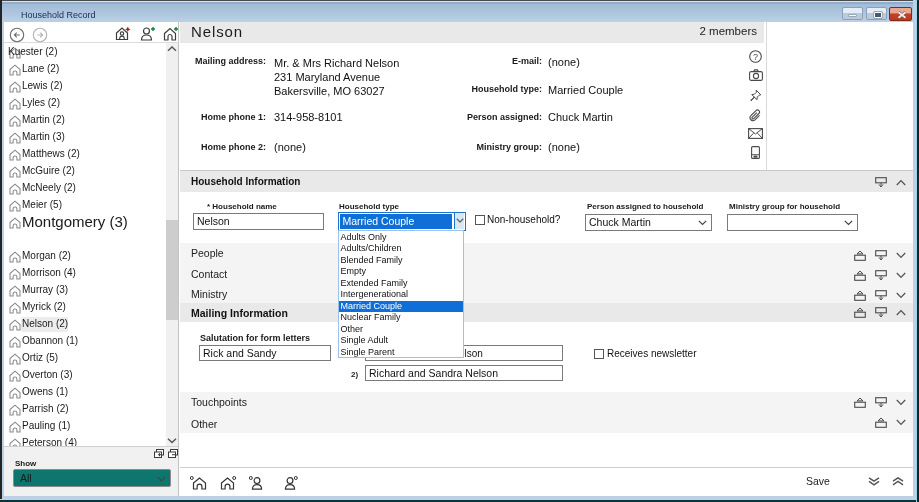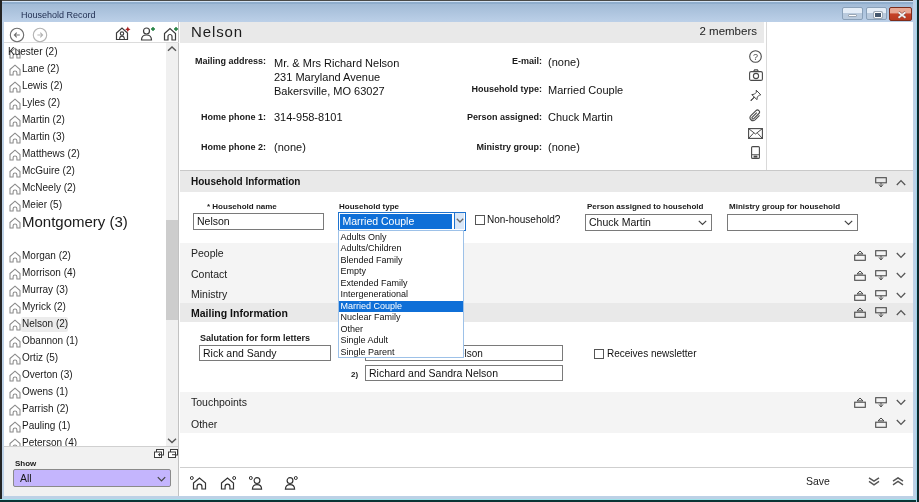--- a/index.html
+++ b/index.html
@@ -227,21 +227,21 @@
     <rect x="2.5" y="0.5" width="7" height="5.5" fill="#fff" stroke="#3c3c3c"></rect>
     <rect x="0.5" y="3" width="7" height="5.5" fill="#fff" stroke="#3c3c3c"></rect>
     <path d="M4 5.7 h3 M5.5 4.2 v3" stroke="#3c3c3c"></path>
   </svg>
 <svg class="abs" style="left:168px;top:449px;" width="10" height="10" viewBox="0 0 10 10">
     <rect x="2.5" y="0.5" width="7" height="5.5" fill="#fff" stroke="#3c3c3c"></rect>
     <rect x="0.5" y="3" width="7" height="5.5" fill="#fff" stroke="#3c3c3c"></rect>
     <path d="M4 5.7 h3" stroke="#3c3c3c"></path>
   </svg>
 <div class="abs" style="left:15px;top:459px;font-size:8px;line-height:9px;font-weight:bold;color:#1a1a1a;">Show</div>
-<div class="abs" style="left:13px;top:469px;width:158px;height:18px;background:#c4b5fd;border:1px solid #8a8a8a;border-radius:2px;">
+<div class="abs" style="left:13px;top:469px;width:158px;height:18px;background:#0f766e;border:1px solid #8a8a8a;border-radius:2px;">
   <div class="abs" style="left:6px;top:2px;font-size:10.5px;line-height:12px;color:#1a1a1a;">All</div>
   <svg class="abs" style="left:143px;top:6px;" width="9" height="7" viewBox="0 0 9 7">
       <path d="M0.8 1.2 L4.5 5 L8.2 1.2" fill="none" stroke="#444" stroke-width="1.2"></path>
     </svg>
 </div>
 
 <div class="abs" style="left:179px;top:22px;width:734px;height:474px;background:#fff;"></div>
 
 <div class="abs" style="left:180px;top:22px;width:584px;height:21px;background:#e9e9e9;"></div>
 <div class="abs" style="left:191px;top:22.5px;font-size:15px;line-height:17px;letter-spacing:0.9px;color:#1c1c1c;">Nelson</div>

